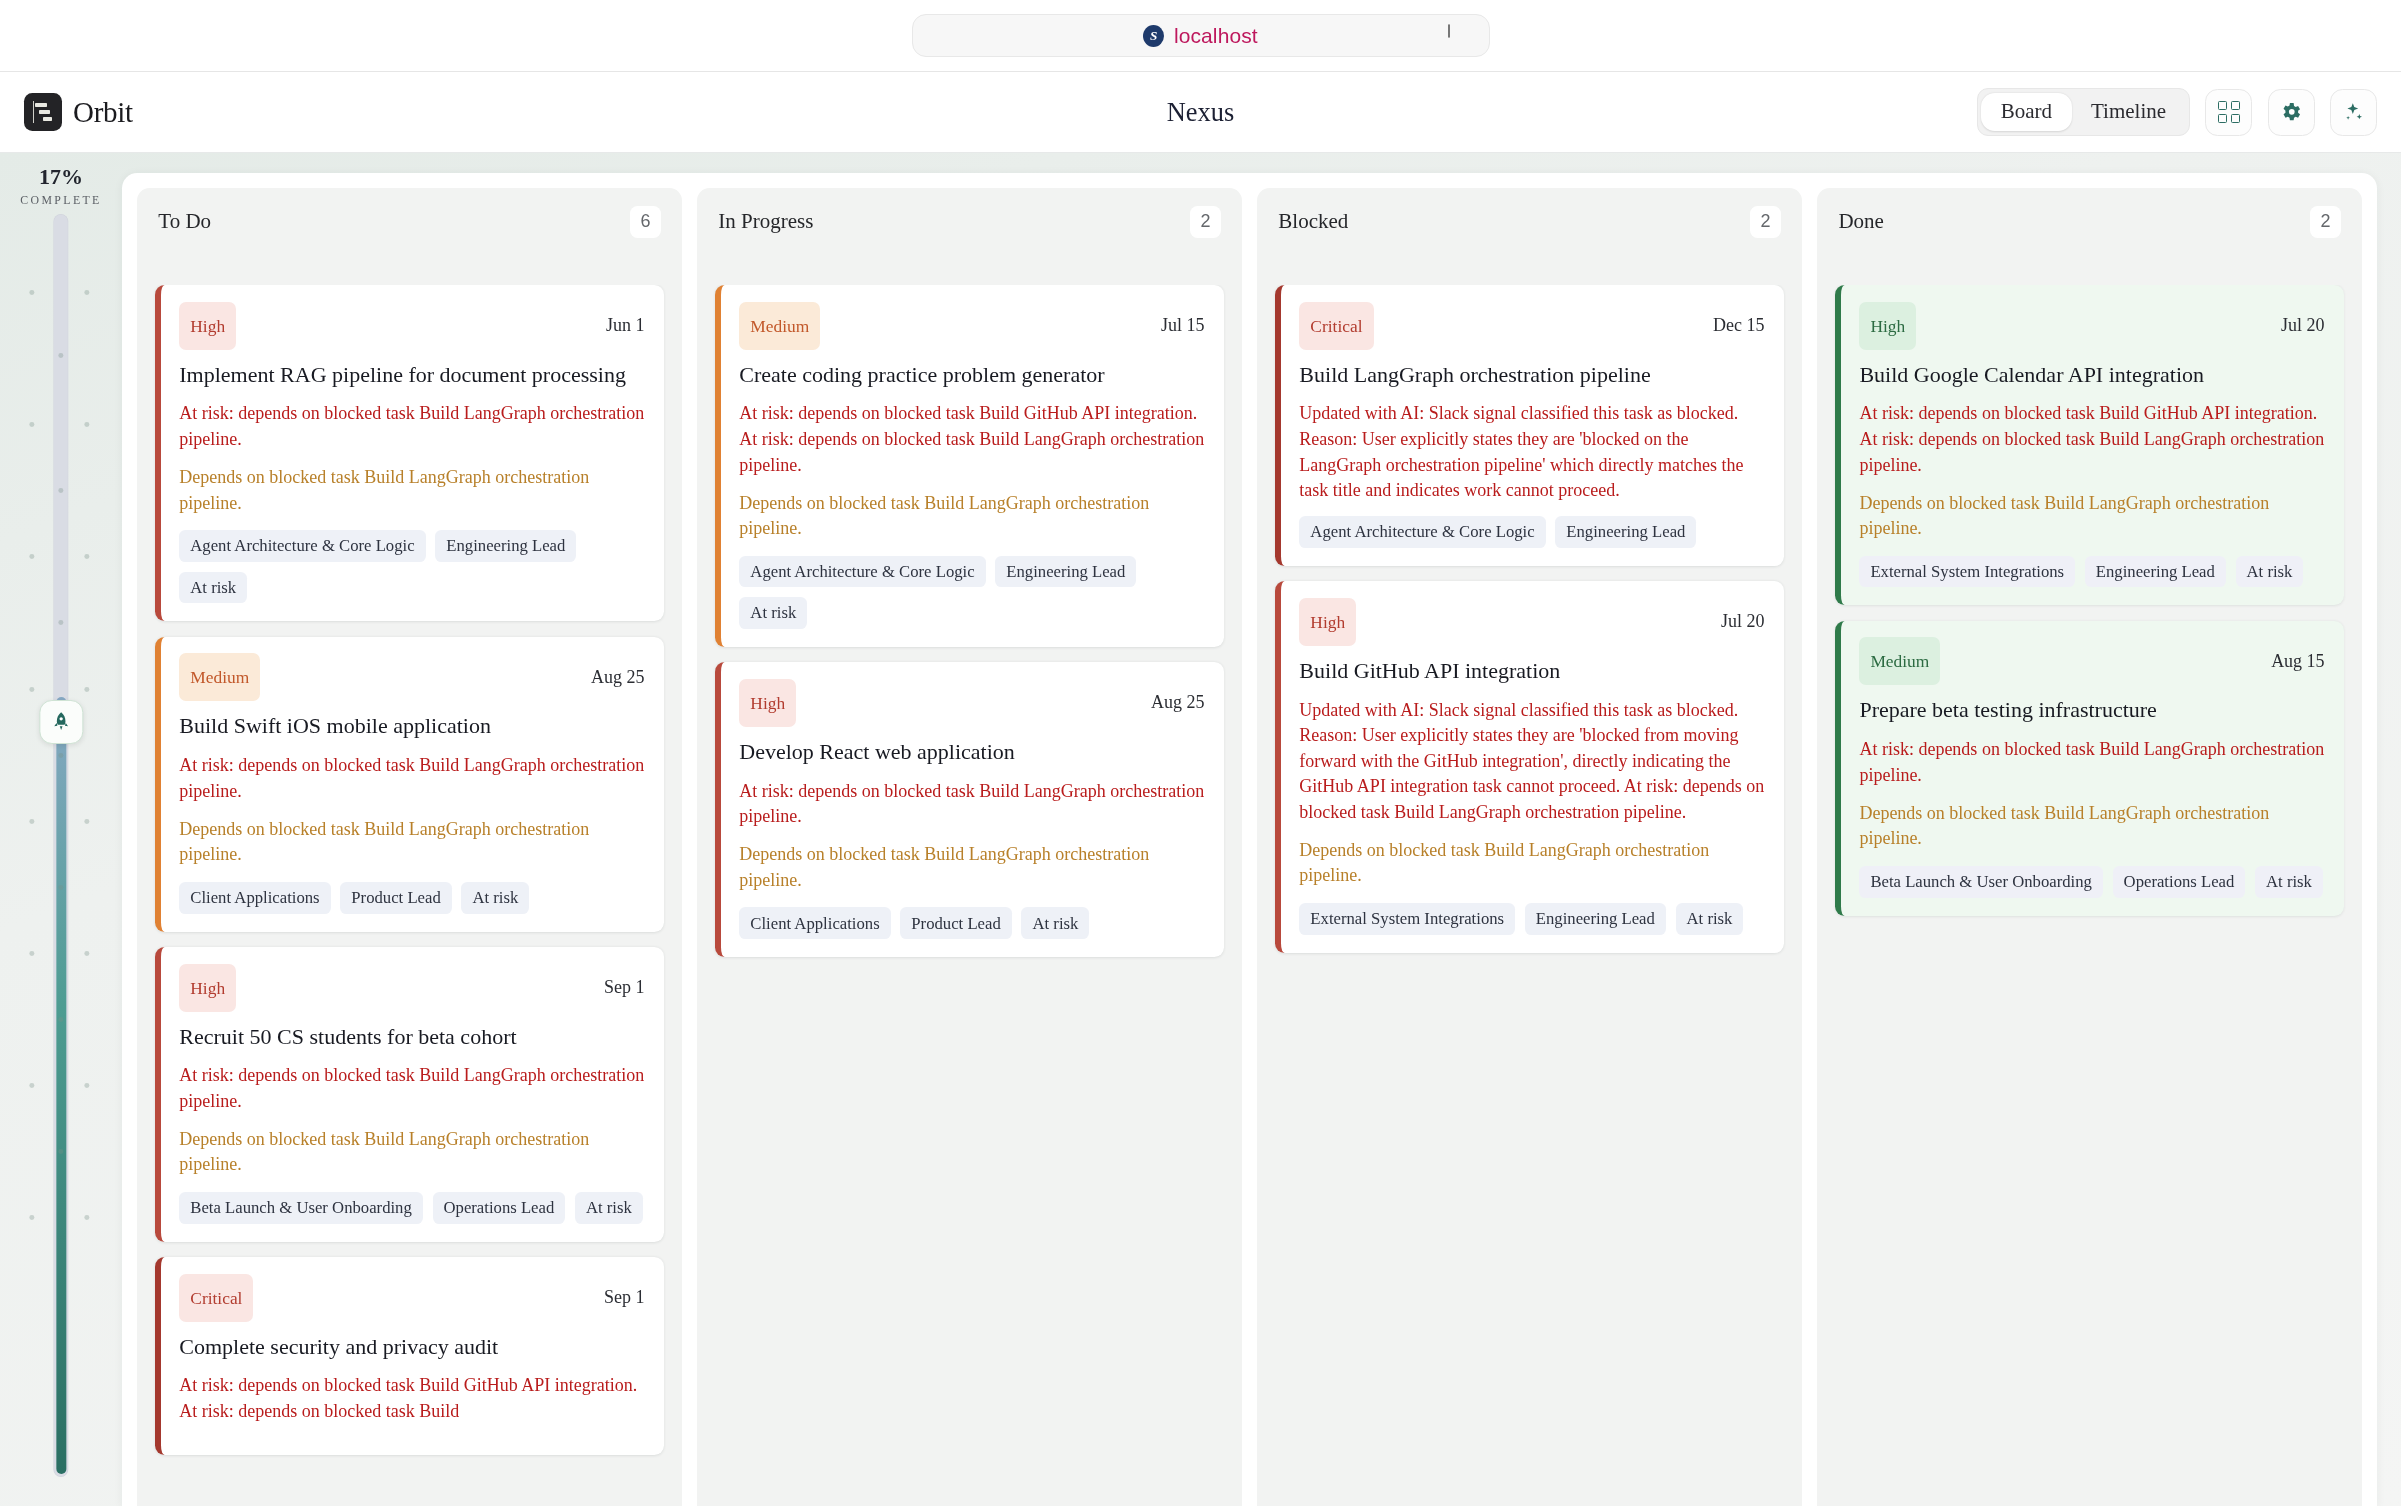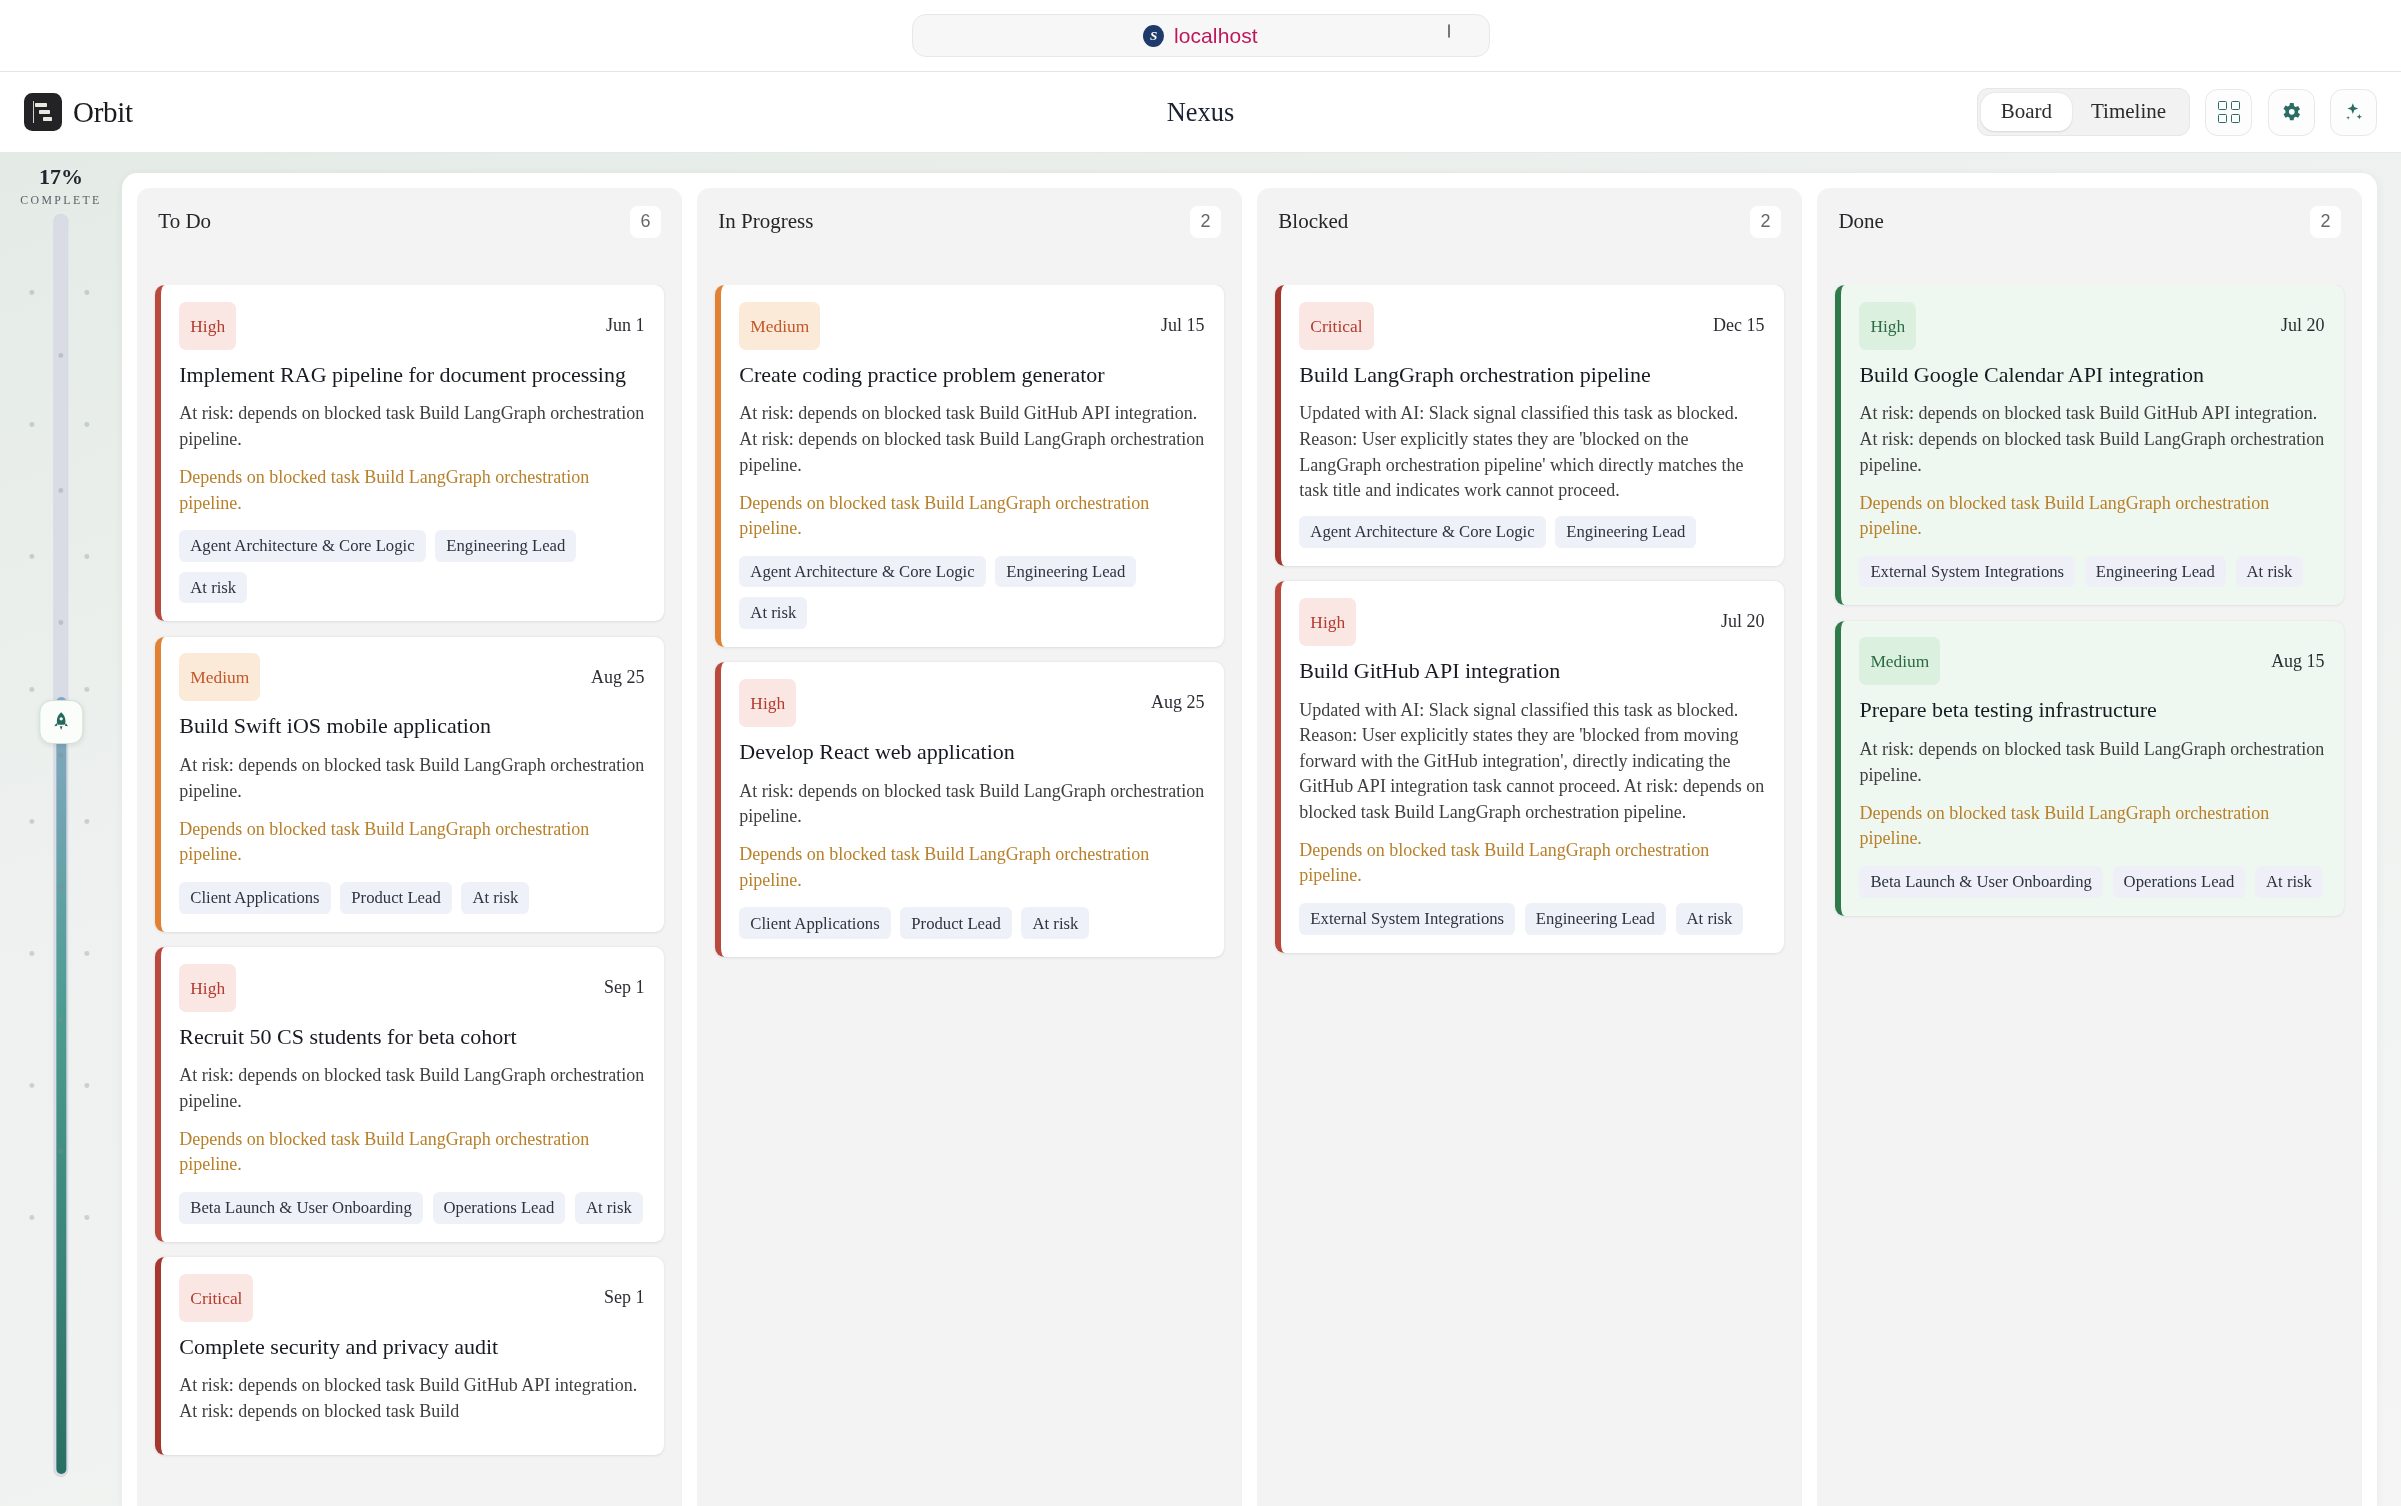--- a/index.html
+++ b/index.html
@@ -213,21 +213,21 @@
   .badge.critical, .badge.high { background: #fae6e3; color: #b23c2f; }
   .badge.medium { background: #fbead8; color: #c2582a; }
   .card.done .badge.critical, .card.done .badge.high,
   .card.done .badge.medium { background: #dcf0e0; color: #2c6b42; }
   .card-date { font-size: 18px; color: #2b2d33; }
   .card-title {
     font-size: 22px; line-height: 1.28; color: #181a22;
     margin-bottom: 12.5px;
   }
   .card-note {
-    font-size: 18px; line-height: 1.42; color: #404040;
+    font-size: 18px; line-height: 1.42; color: #b91c1c;
     margin-bottom: 12.5px;
   }
   .card-dep {
     font-size: 18px; line-height: 1.42; color: #b8802a;
     margin-bottom: 14px;
   }
   .tags { display: flex; flex-wrap: wrap; gap: 9.7px; }
   .tag {
     background: #eef1f7; color: #2e3340;
     font-size: 16.7px; line-height: 1.15;

